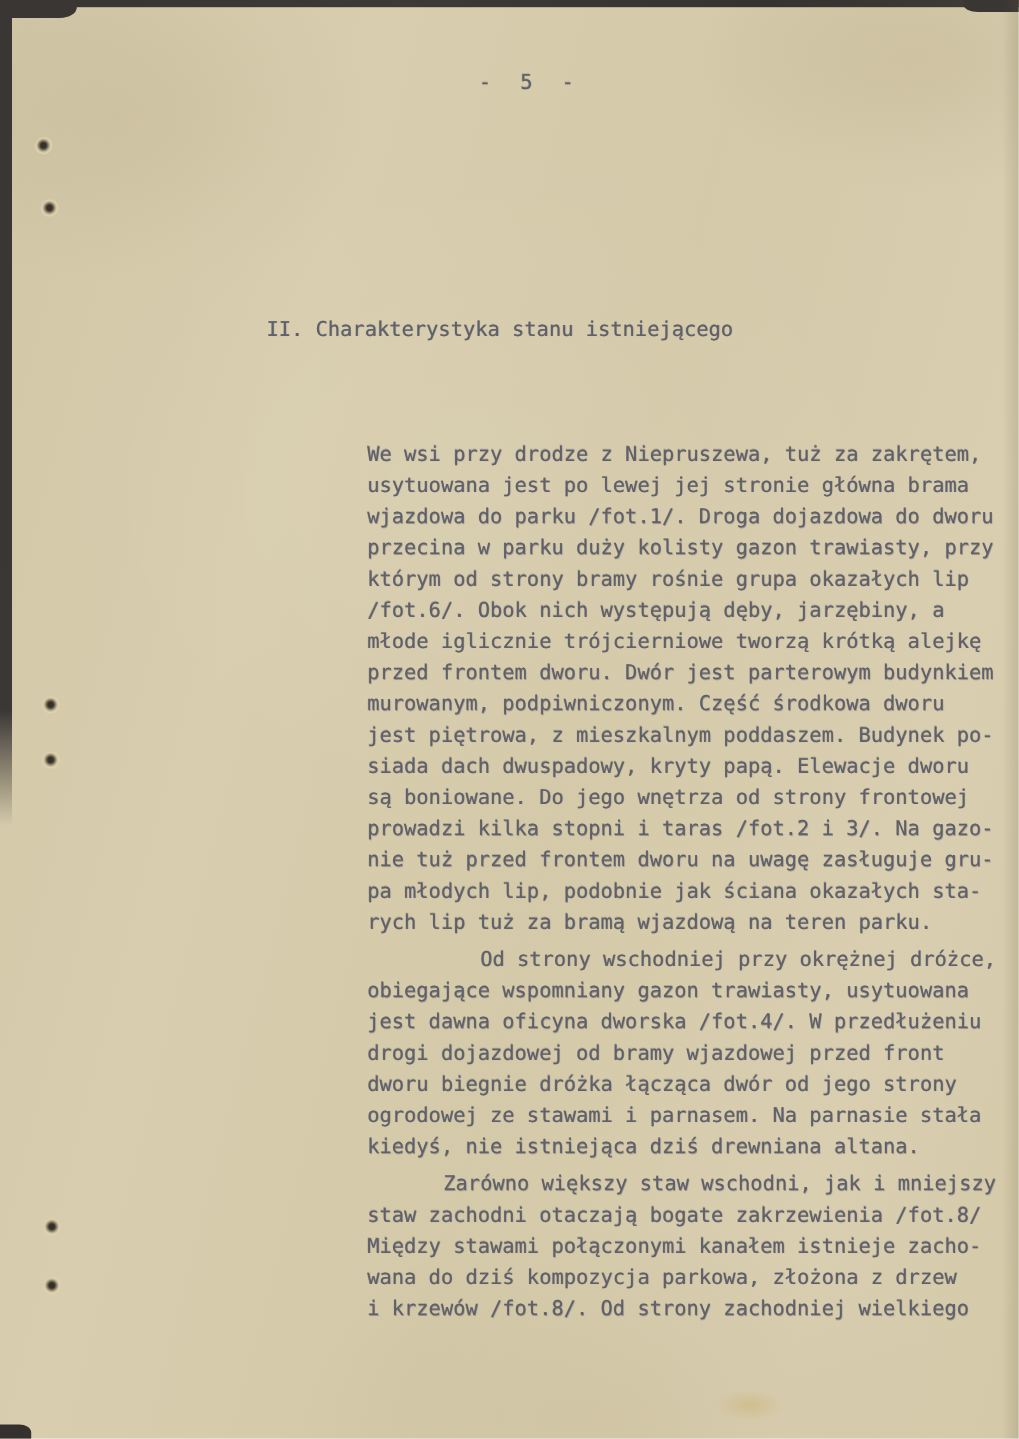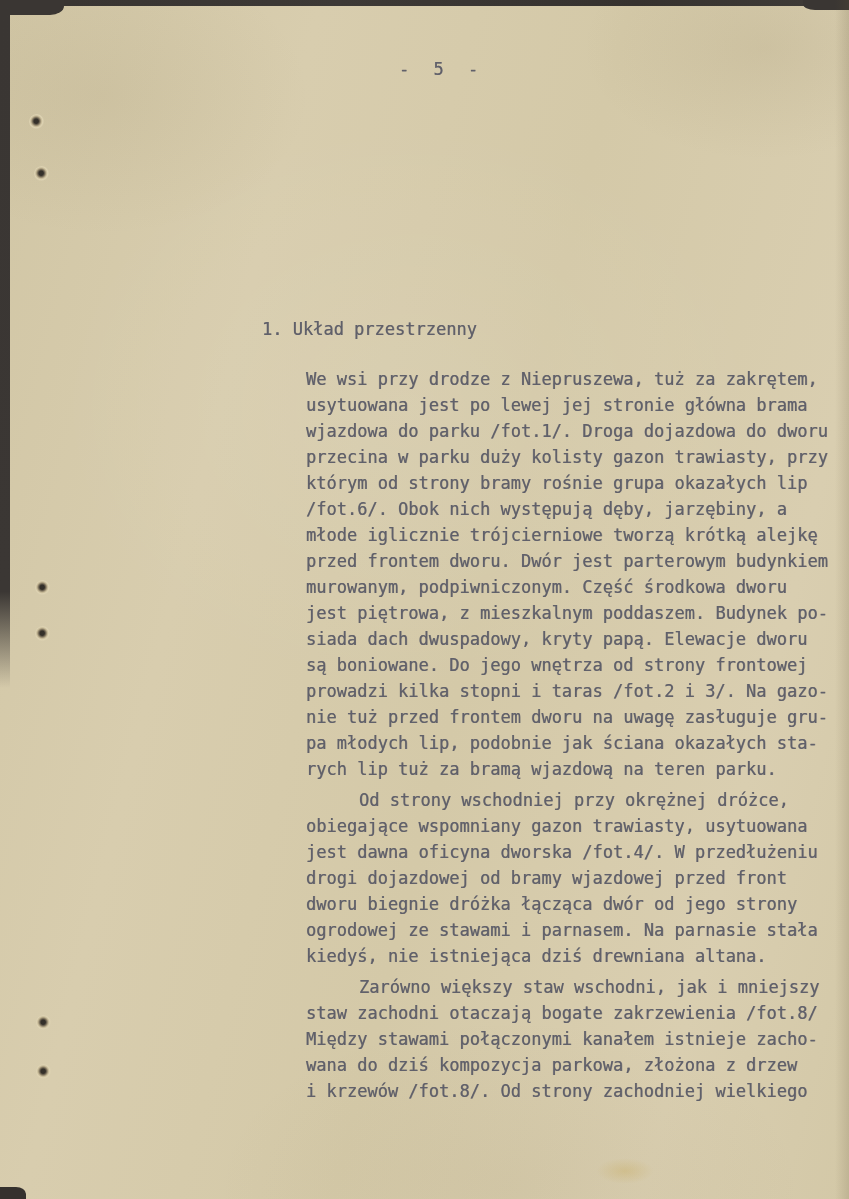--- a/index.html
+++ b/index.html
@@ -65,21 +65,21 @@
     color: var(--ink);
     text-shadow: 0.4px 0.4px 0.6px rgba(96,96,106,0.55), -0.3px -0.3px 0.5px rgba(96,96,106,0.30);
     white-space: pre;
   }
   .content { position: absolute; left: 0; top: 0; width: 849px; height: 1199px; filter: blur(0.25px); }
   .page-number { position: absolute; left: 399px; top: 56px; letter-spacing: 7px; }
   .section-heading { position: absolute; left: 222px; top: 262px; }
   .subsection-heading { position: absolute; left: 262px; top: 316px; }
   .paragraphs { position: absolute; left: 290px; top: 366px; width: 540px; }
   .paragraph { margin: 0 0 5px 16px; }
-  .paragraph.indented .line:first-child { padding-left: 53px; }
+  .paragraph.indented .line:first-child { padding-left: 53px; text-align: right; }
   .line { height: 26px; }
 </style>
 </head>
 <body>
 
 <div class="scan">
 
   <div class="edge edge-top"></div>
   <div class="edge edge-top-left"></div>
   <div class="edge edge-top-right"></div>
@@ -93,19 +93,19 @@
   <div class="hole" style="left:35px; top:580px;"></div>
   <div class="hole" style="left:35px; top:626px;"></div>
   <div class="hole" style="left:36px; top:1015px;"></div>
   <div class="hole" style="left:36px; top:1064px;"></div>
 
   <div class="stain"></div>
 
   <div class="content">
     <div class="typewriter page-number">- 5 -</div>
 
+    <div class="typewriter section-heading">II. Charakterystyka stanu istniejącego</div>
 
-    <div class="typewriter subsection-heading">1. Układ przestrzenny</div>
 
     <div class="typewriter paragraphs"><div class="paragraph"><div class="line">We wsi przy drodze z Niepruszewa, tuż za zakrętem,</div><div class="line">usytuowana jest po lewej jej stronie główna brama</div><div class="line">wjazdowa do parku /fot.1/. Droga dojazdowa do dworu</div><div class="line">przecina w parku duży kolisty gazon trawiasty, przy</div><div class="line">którym od strony bramy rośnie grupa okazałych lip</div><div class="line">/fot.6/. Obok nich występują dęby, jarzębiny, a</div><div class="line">młode iglicznie trójcierniowe tworzą krótką alejkę</div><div class="line">przed frontem dworu. Dwór jest parterowym budynkiem</div><div class="line">murowanym, podpiwniczonym. Część środkowa dworu</div><div class="line">jest piętrowa, z mieszkalnym poddaszem. Budynek po-</div><div class="line">siada dach dwuspadowy, kryty papą. Elewacje dworu</div><div class="line">są boniowane. Do jego wnętrza od strony frontowej</div><div class="line">prowadzi kilka stopni i taras /fot.2 i 3/. Na gazo-</div><div class="line">nie tuż przed frontem dworu na uwagę zasługuje gru-</div><div class="line">pa młodych lip, podobnie jak ściana okazałych sta-</div><div class="line">rych lip tuż za bramą wjazdową na teren parku.</div></div><div class="paragraph indented"><div class="line">Od strony wschodniej przy okrężnej dróżce,</div><div class="line">obiegające wspomniany gazon trawiasty, usytuowana</div><div class="line">jest dawna oficyna dworska /fot.4/. W przedłużeniu</div><div class="line">drogi dojazdowej od bramy wjazdowej przed front</div><div class="line">dworu biegnie dróżka łącząca dwór od jego strony</div><div class="line">ogrodowej ze stawami i parnasem. Na parnasie stała</div><div class="line">kiedyś, nie istniejąca dziś drewniana altana.</div></div><div class="paragraph indented"><div class="line">Zarówno większy staw wschodni, jak i mniejszy</div><div class="line">staw zachodni otaczają bogate zakrzewienia /fot.8/</div><div class="line">Między stawami połączonymi kanałem istnieje zacho-</div><div class="line">wana do dziś kompozycja parkowa, złożona z drzew</div><div class="line">i krzewów /fot.8/. Od strony zachodniej wielkiego</div></div></div>
   </div>
 
 </div>
 
 </body></html>

